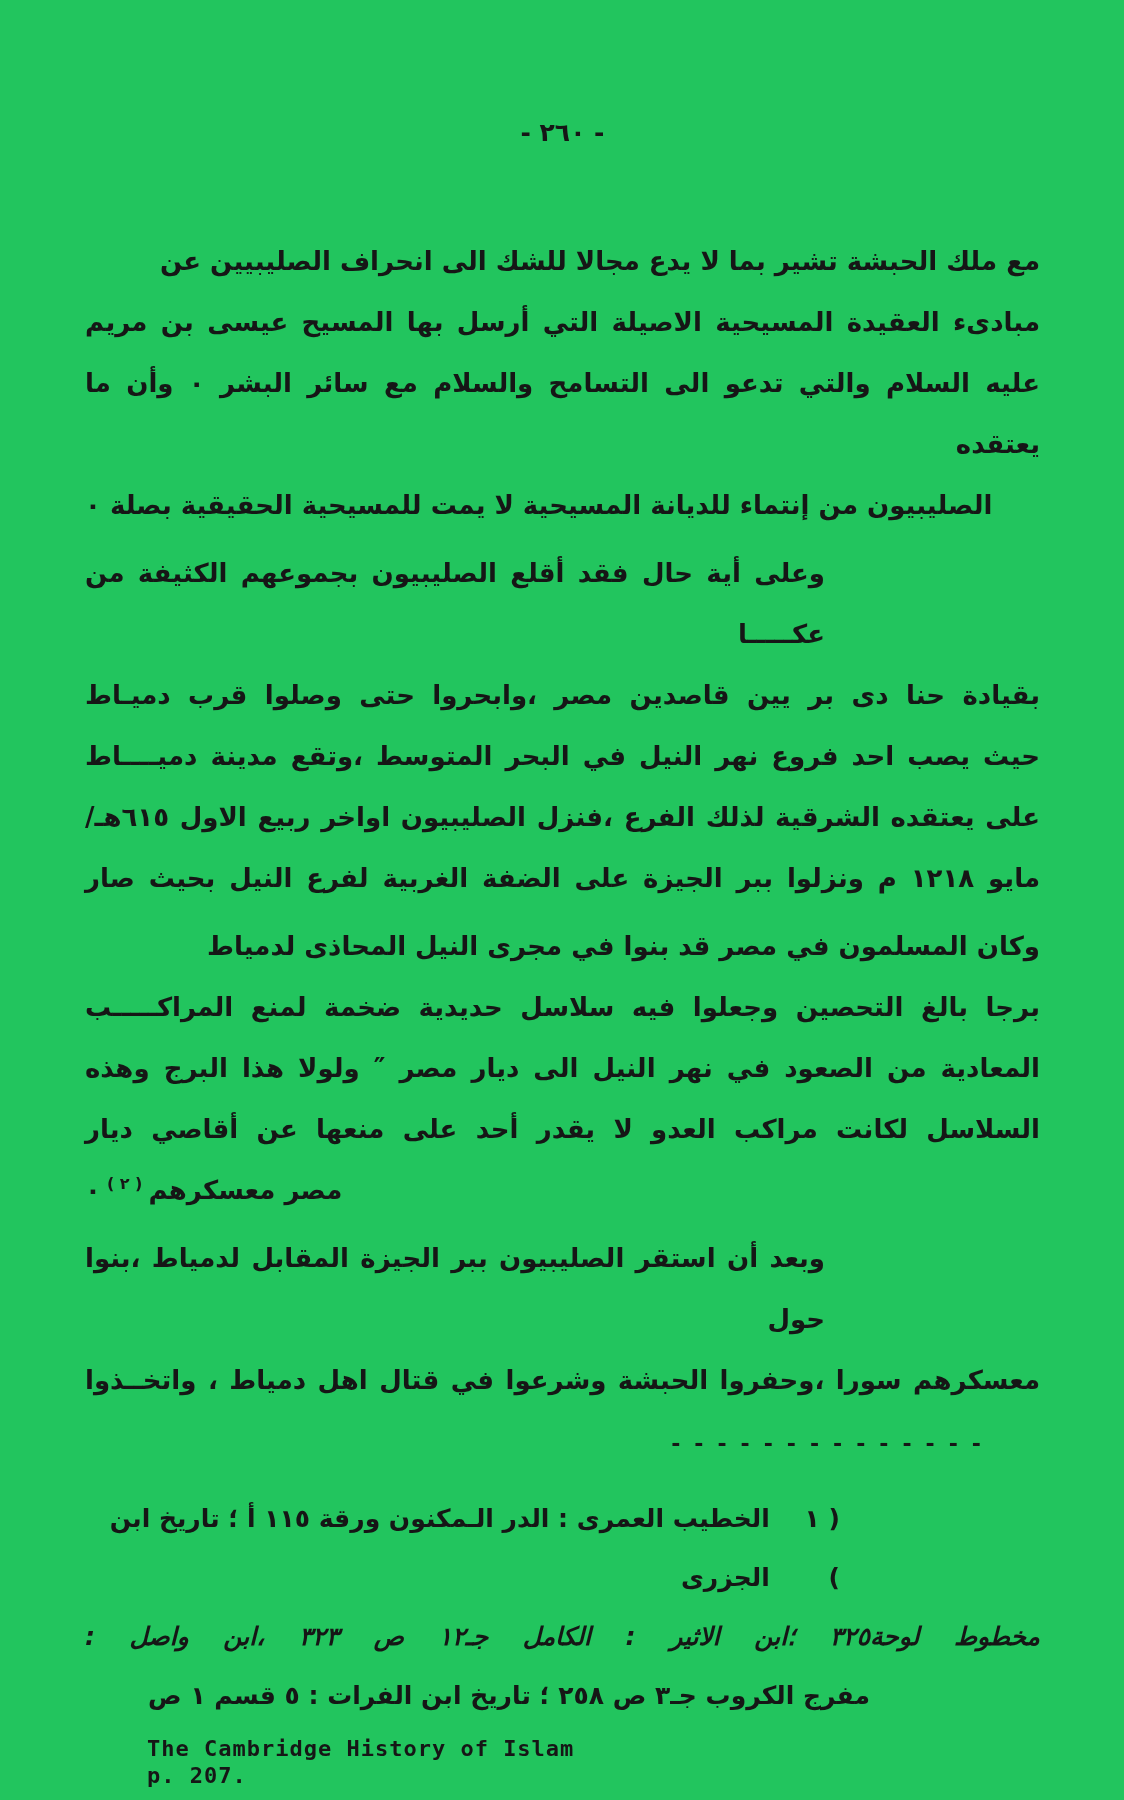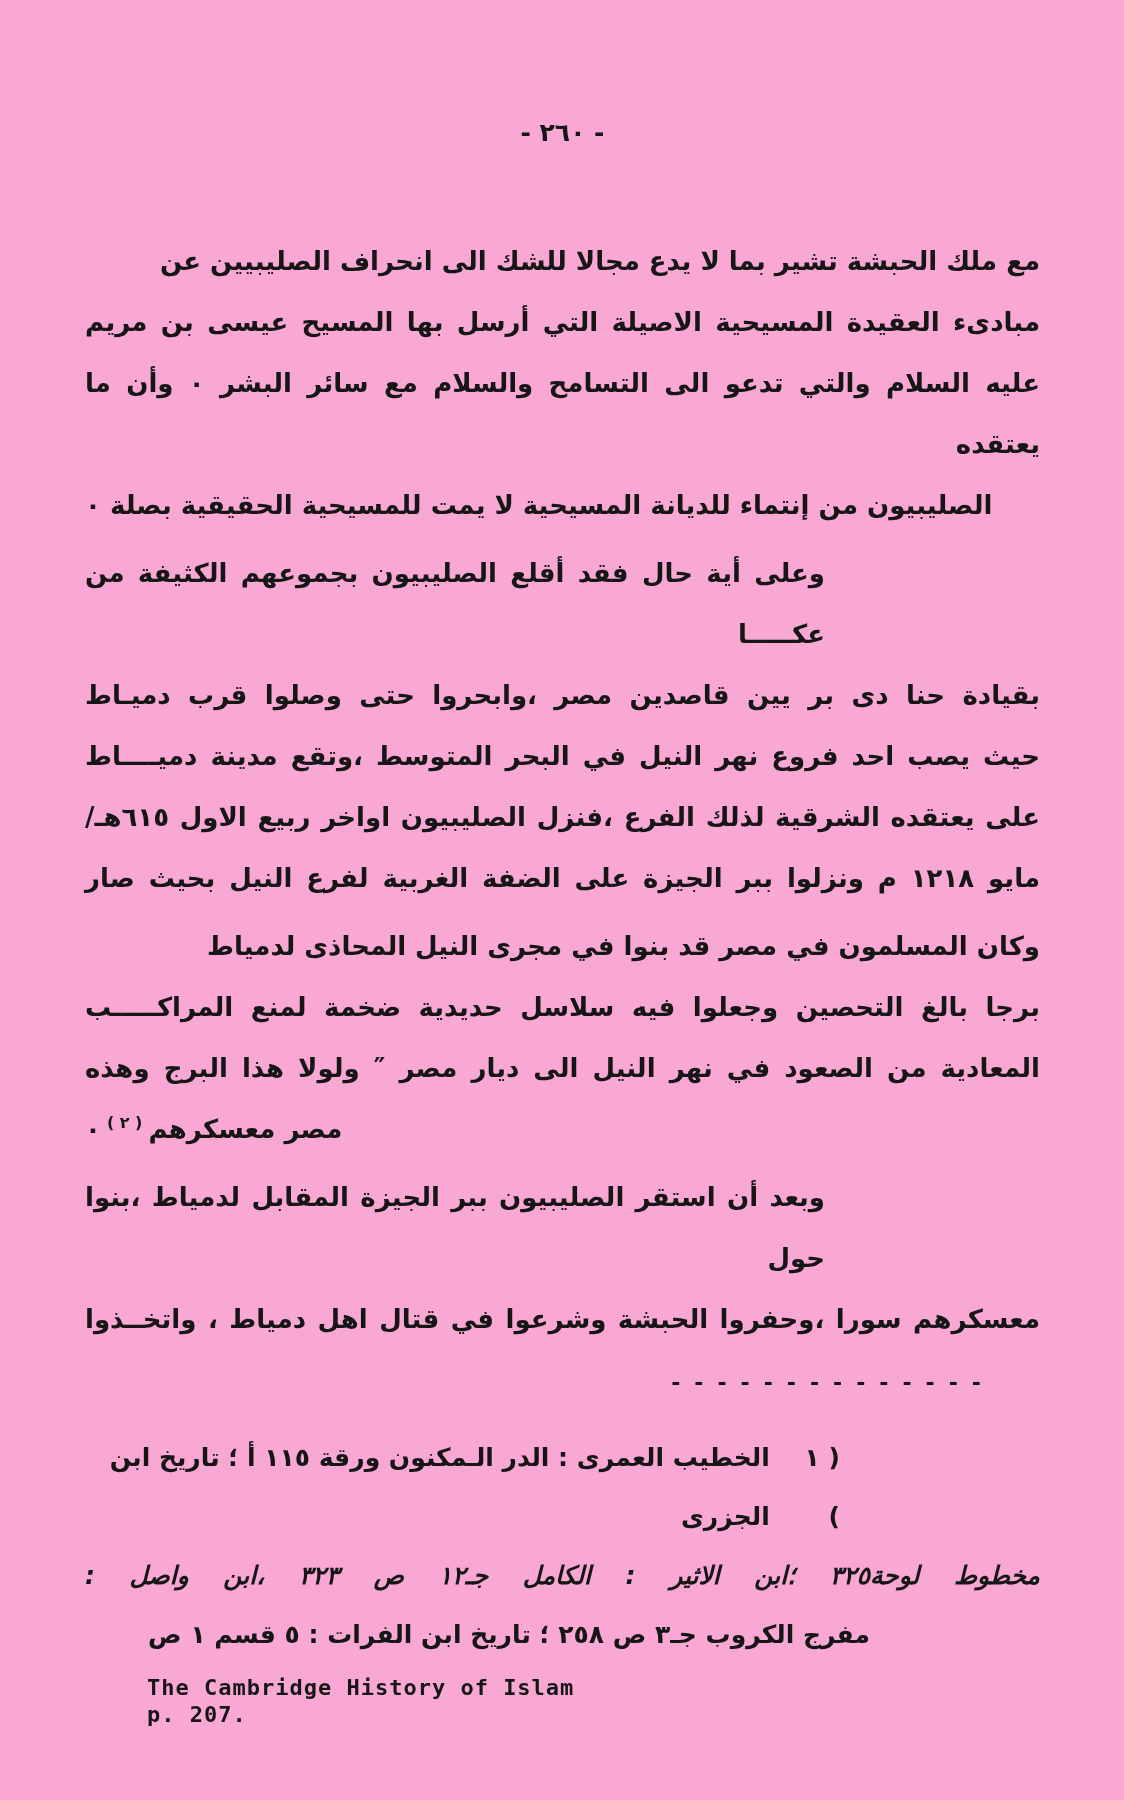--- a/index.html
+++ b/index.html
@@ -1,17 +1,17 @@
 <!DOCTYPE html>
 <html lang="ar"><head>
 <meta charset="utf-8">
 <style>
   html,body{margin:0;padding:0;background:#e8e8e6;}
   .page{
-    width:1124px;height:1800px;background:#f9a8d4;color:#161616;
+    width:1124px;height:1800px;background:#22c55e;color:#161616;
     font-family:"DejaVu Sans",sans-serif;position:relative;box-sizing:border-box;
     padding:118px 84px 0 85px;margin:0 auto;overflow:hidden;
   }
   .pageno{
     text-align:center;font-size:25px;font-weight:bold;letter-spacing:3px;
     margin-bottom:84px;direction:rtl;
   }
   .body-text{direction:rtl;font-size:26px;font-weight:bold;}
   .para{margin-bottom:7px;}
   .ln{line-height:61px;min-height:61px;}
@@ -63,20 +63,21 @@
       <div class="ln full">بقيادة حنا دى بر يين قاصدين مصر ،وابحروا حتى وصلوا قرب دميـاط</div>
       <div class="ln full">حيث يصب احد فروع نهر النيل في البحر المتوسط ،وتقع مدينة دميــــاط</div>
       <div class="ln full">على يعتقده الشرقية لذلك الفرع ،فنزل الصليبيون اواخر ربيع الاول ٦١٥هـ/</div>
       <div class="ln full">مايو ١٢١٨ م ونزلوا ببر الجيزة على الضفة الغربية لفرع النيل بحيث صار</div>
     </div>
 
     <div class="para">
       <div class="ln start">وكان المسلمون في مصر قد بنوا في مجرى النيل المحاذى لدمياط</div>
       <div class="ln full">برجا بالغ التحصين وجعلوا فيه سلاسل حديدية ضخمة لمنع المراكـــــب</div>
       <div class="ln full">المعادية من الصعود في نهر النيل الى ديار مصر ″ ولولا هذا البرج وهذه</div>
+      <div class="ln full">السلاسل لكانت مراكب العدو لا يقدر أحد على منعها عن أقاصي ديار</div>
       <div class="ln end-left">
         <span>مصر معسكرهم</span><sup class="fnref">( ٢ )</sup><span>٠</span>
       </div>
     </div>
 
     <div class="para">
       <div class="ln indent full">وبعد أن استقر الصليبيون ببر الجيزة المقابل لدمياط ،بنوا حول</div>
       <div class="ln full">معسكرهم سورا ،وحفروا الحبشة وشرعوا في قتال اهل دمياط ، واتخــذوا</div>
     </div>
 

